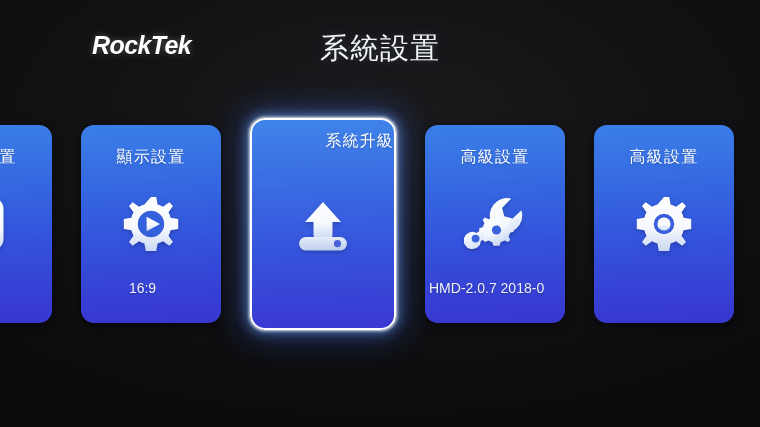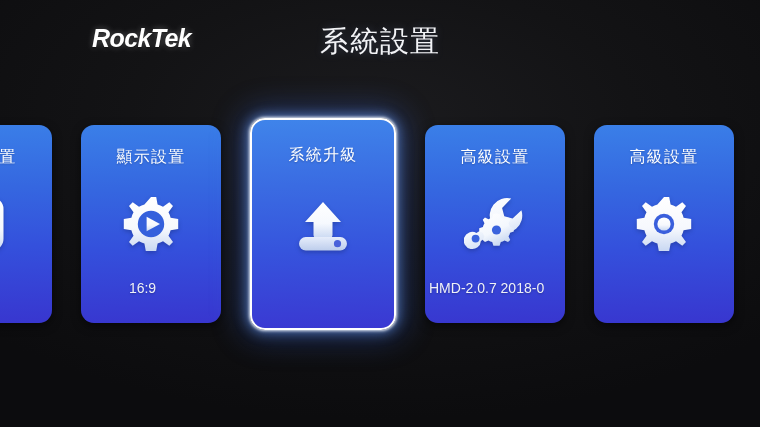--- a/index.html
+++ b/index.html
@@ -15,21 +15,21 @@
     background:
       radial-gradient(ellipse 560px 300px at 50% 28%, #1b1b1e 0%, #131315 45%, #0c0c0e 100%),
       #0b0b0d;
     font-family: "Liberation Sans", "DejaVu Sans", sans-serif;
     -webkit-font-smoothing: antialiased;
   }
 
   
   #header {
     position: absolute;
-    left: 0; top: 0;
+    left: 0; top: 7px;
     width: 760px;
     height: 95px;
   }
   #brand-logo {
     position: absolute;
     left: 92px;
     top: 24px;
     font-size: 25px;
     font-weight: bold;
     font-style: italic;
@@ -90,21 +90,21 @@
   .card-title {
     position: absolute;
     left: 0; right: 0;
     top: 22px;
     text-align: center;
     font-size: 16px;
     color: #ffffff;
     letter-spacing: 1.2px;
     text-shadow: 0 1px 2px rgba(0,0,0,0.22);
   }
-  .card.selected .card-title { top: 25px; }
+  .card.selected .card-title { top: 11px; text-align: right; }
 
   .card-icon {
     position: absolute;
     left: 0; right: 0;
     top: 62px;
     height: 74px;
     display: flex;
     align-items: center;
     justify-content: center;
   }

